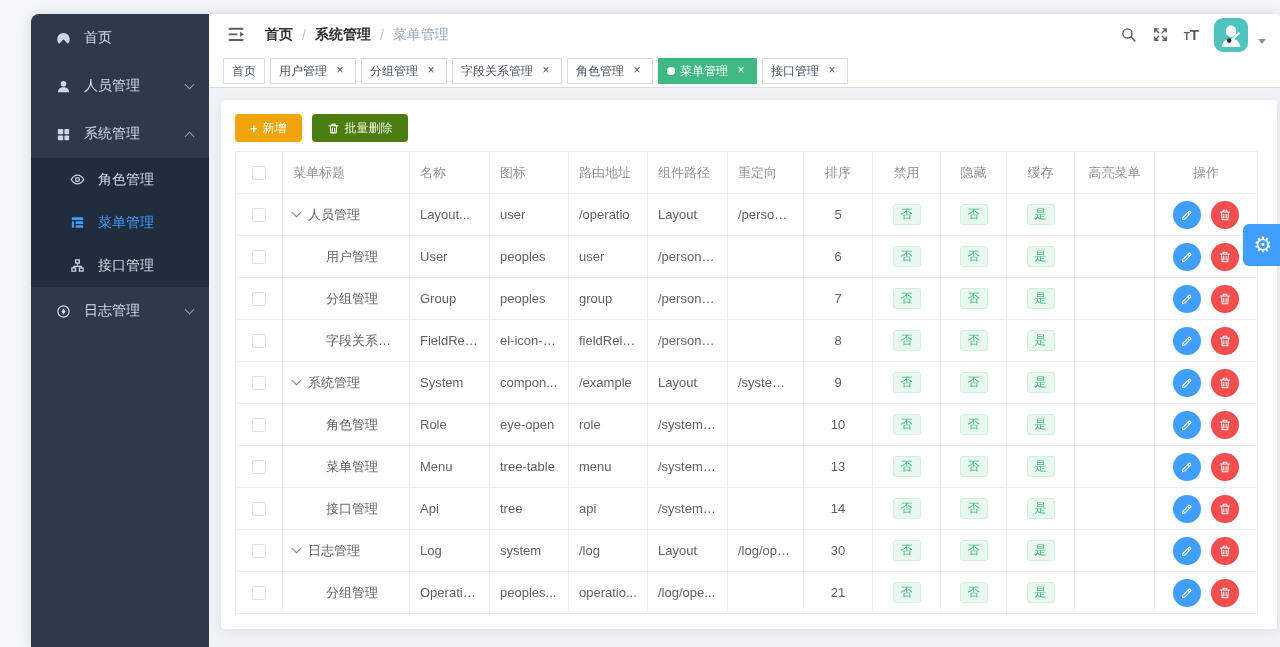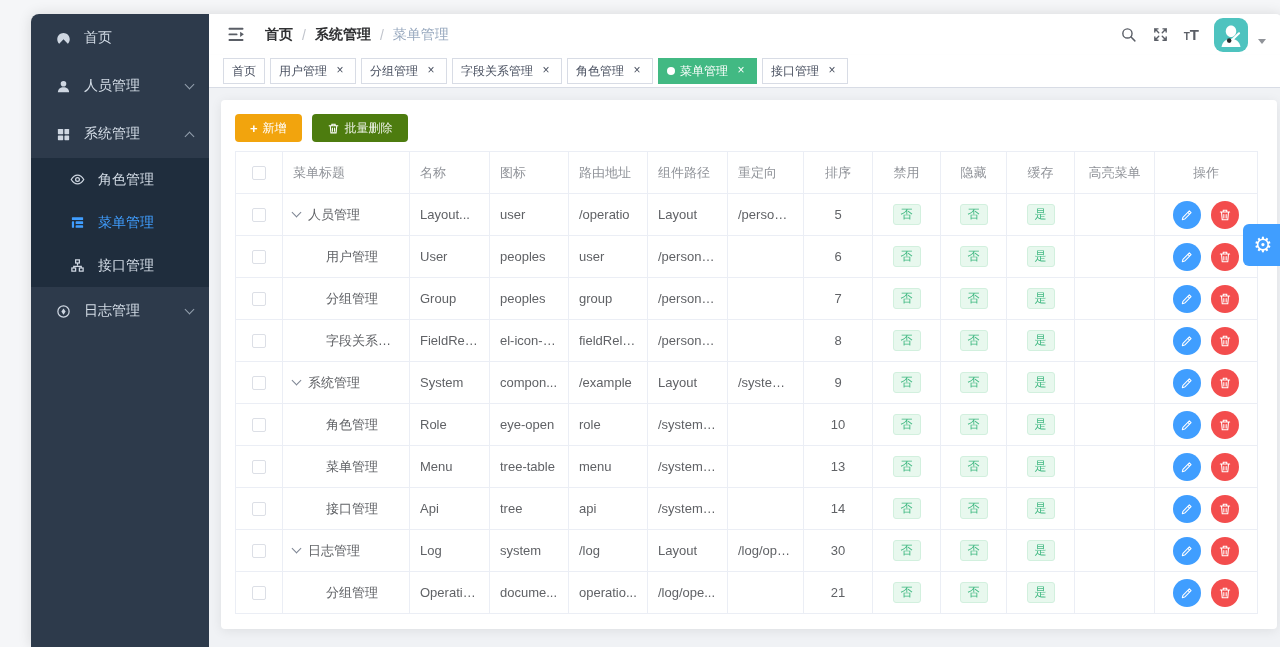--- a/index.html
+++ b/index.html
@@ -500,21 +500,21 @@
                   </button><button class="act-btn act-del">
                     <svg width="14" height="14" viewBox="0 0 24 24" fill="none" stroke="#fff" stroke-width="1.8" stroke-linecap="round">
                       <path d="M4 7h16M9 7V4h6v3M6 7l1.2 13h9.6L18 7M10 11v6M14 11v6"></path>
                     </svg>
                   </button></td>
               </tr>
               <tr>
                 <td class="ac"><span class="cb"></span></td>
                 <td class="al"><span class="indent"></span><span class="caret-ph"></span><span>分组管理</span></td>
                 <td class="al">Operatio...</td>
-                <td class="al">docume...</td>
+                <td class="al">peoples...</td>
                 <td class="al">operatio...</td>
                 <td class="al">/log/ope...</td>
                 <td class="al"></td>
                 <td class="ac">21</td>
                 <td class="ac"><span class="tag">否</span></td>
                 <td class="ac"><span class="tag">否</span></td>
                 <td class="ac"><span class="tag">是</span></td>
                 <td class="ac"></td>
                 <td class="ac"><button class="act-btn act-edit">
                     <svg width="14" height="14" viewBox="0 0 24 24" fill="none" stroke="#fff" stroke-width="1.8" stroke-linejoin="round">

